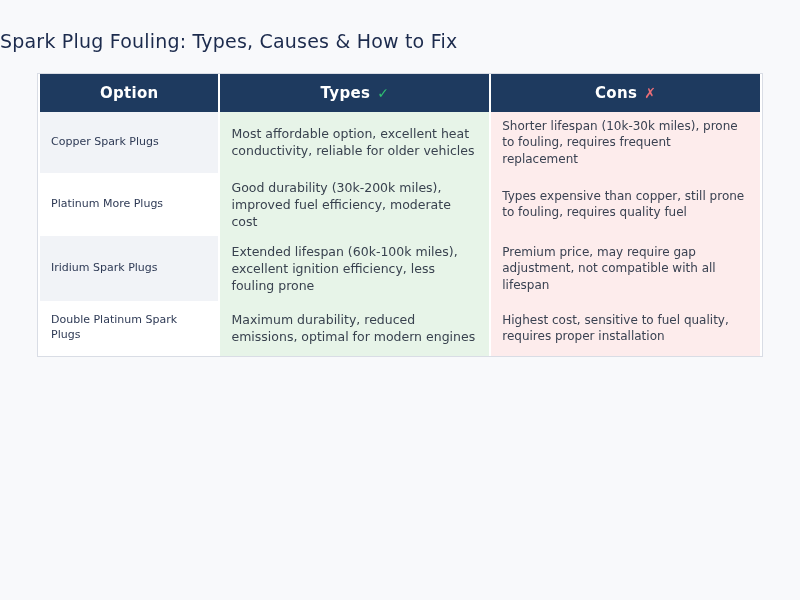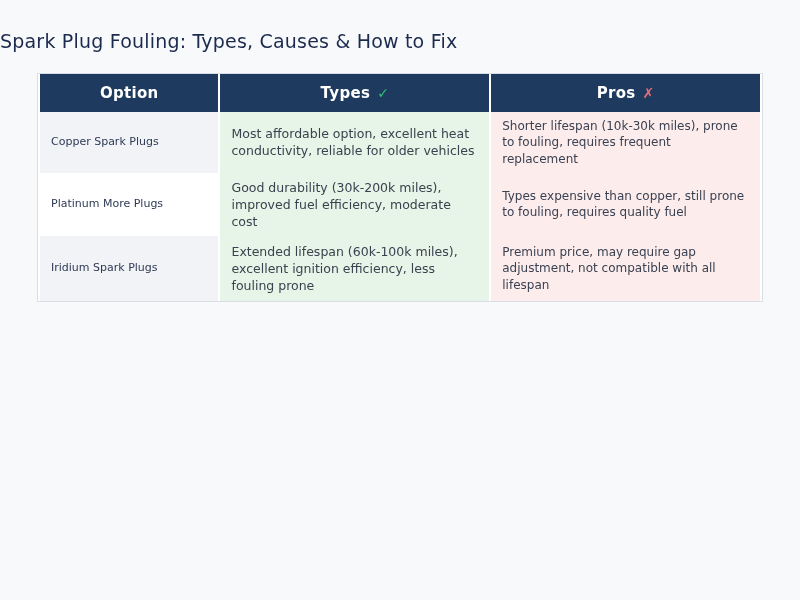--- a/index.html
+++ b/index.html
@@ -94,35 +94,40 @@
     </colgroup>
     <thead>
       <tr>
         <th>
           <span>Option</span>
         </th>
         <th>
           <span>Types</span><span class="hdr-icon check-glyph">✓</span>
         </th>
         <th>
-          <span>Pros</span><span class="hdr-icon cross-glyph">✗</span>
+          <span>Cons</span><span class="hdr-icon cross-glyph">✗</span>
         </th>
       </tr>
     </thead>
     <tbody>
       <tr>
         <td class="opt">Copper Spark Plugs</td>
         <td class="pros">Most affordable option, excellent heat conductivity, reliable for older vehicles</td>
         <td class="cons">Shorter lifespan (10k-30k miles), prone to fouling, requires frequent replacement</td>
       </tr>
       <tr>
         <td class="opt">Platinum More Plugs</td>
         <td class="pros">Good durability (30k-200k miles), improved fuel efficiency, moderate cost</td>
         <td class="cons">Types expensive than copper, still prone to fouling, requires quality fuel</td>
       </tr>
       <tr>
         <td class="opt">Iridium Spark Plugs</td>
         <td class="pros">Extended lifespan (60k-100k miles), excellent ignition efficiency, less fouling prone</td>
         <td class="cons">Premium price, may require gap adjustment, not compatible with all lifespan</td>
       </tr>
+      <tr>
+        <td class="opt">Double Platinum Spark Plugs</td>
+        <td class="pros">Maximum durability, reduced emissions, optimal for modern engines</td>
+        <td class="cons">Highest cost, sensitive to fuel quality, requires proper installation</td>
+      </tr>
     </tbody>
   </table>
 </div>
 
 </body></html>

